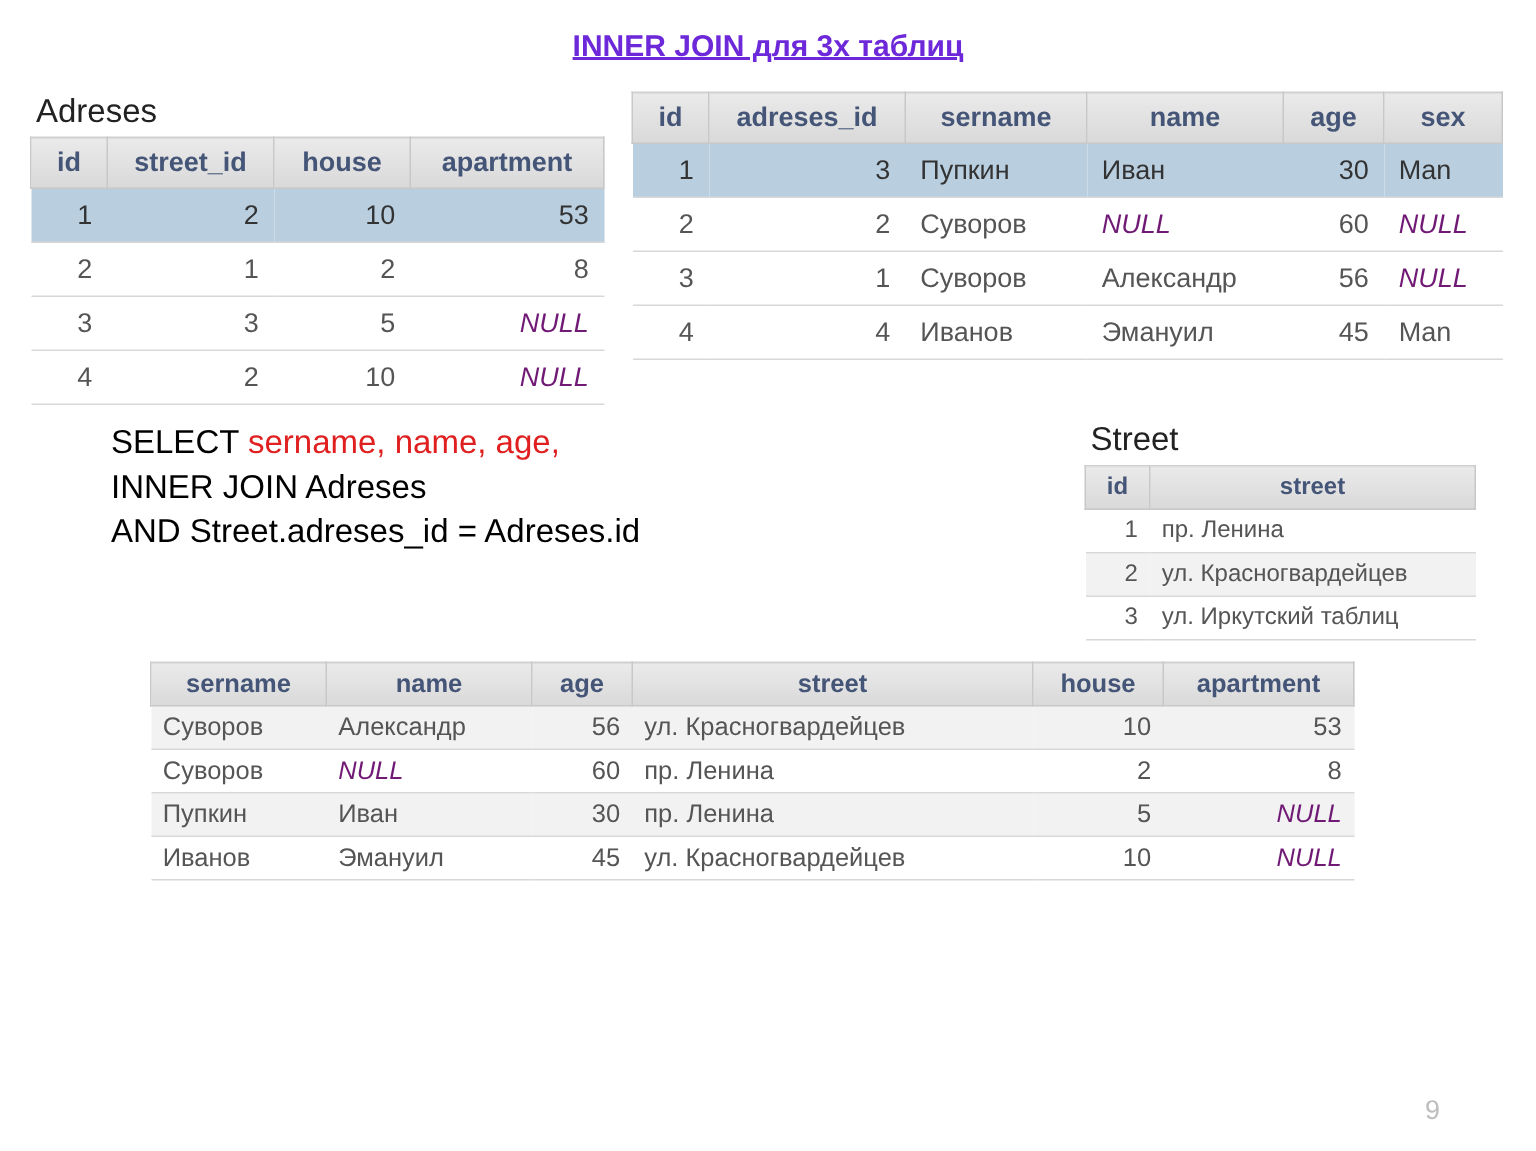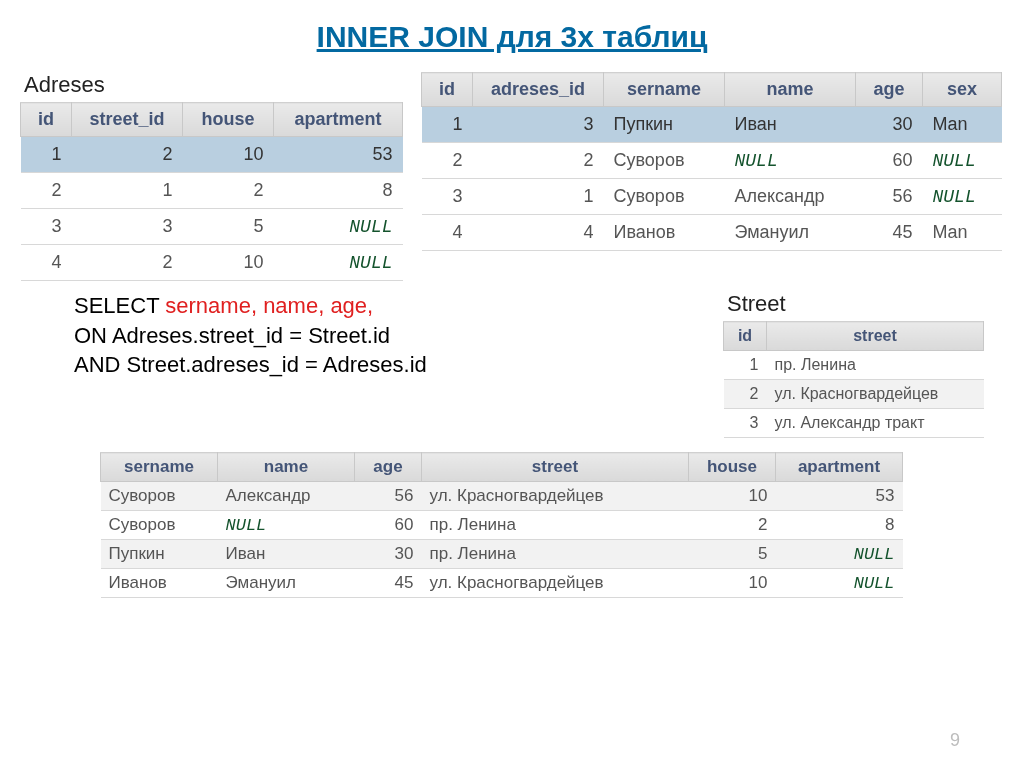--- a/index.html
+++ b/index.html
@@ -7,25 +7,25 @@
     padding: 20px 20px 10px 20px;
     font-family: Arial, sans-serif;
     background: #ffffff;
     width: 1024px;
     height: 767px;
     box-sizing: border-box;
     position: relative;
   }
   .title {
     text-align: center;
-    font-size: 30px;
+    font-size: 20px;
     font-weight: bold;
     text-decoration: underline;
     margin-bottom: 18px;
-    color: #0369a1;
+    color: #6d28d9;
   }
   .tables-row {
     display: flex;
     gap: 18px;
     margin-bottom: 4px;
   }
   .table-block { }
   .table-label {
     font-size: 22px;
     color: #222;
@@ -52,21 +52,21 @@
     color: #555;
   }
   tr.hl td {
     background: #b9cfe0;
     color: #333;
   }
   tr.alt td {
     background: #f2f2f2;
   }
   .num { text-align: right; }
-  .null { font-style: italic; color: #14532d; font-family: Liberation Mono, monospace; }
+  .null { font-style: italic; color: #701a75; }
 
   .mid-row {
     display: flex;
     gap: 54px;
     margin-top: 10px;
     align-items: flex-start;
   }
   .sql-block {
     font-size: 22px;
     line-height: 1.35;
@@ -214,21 +214,21 @@
           </tr>
         </tbody>
     </table>
   </div>
 
 </div>
 
 <div class="mid-row">
   <div class="sql-block">
     <div><span>SELECT </span><span class="red">sername, name, age,</span></div>
-    <div>ON Adreses.street_id = Street.id</div>
+    <div>INNER JOIN Adreses</div>
     <div>AND Street.adreses_id = Adreses.id</div>
   </div>
 
   <div class="street-block">
     <div class="table-label">Street</div>
     <table class="street-table">
       <thead>
           <tr>
         <th>id</th>
         <th>street</th>
@@ -238,21 +238,21 @@
           <tr>
             <td class="num">1</td>
             <td>пр. Ленина</td>
           </tr>
           <tr class="alt">
             <td class="num">2</td>
             <td>ул. Красногвардейцев</td>
           </tr>
           <tr>
             <td class="num">3</td>
-            <td>ул. Александр тракт</td>
+            <td>ул. Иркутский таблиц</td>
           </tr>
         </tbody>
     </table>
   </div>
 </div>
 
 <div class="result-block">
   <table class="result-table">
     <thead>
         <tr>

